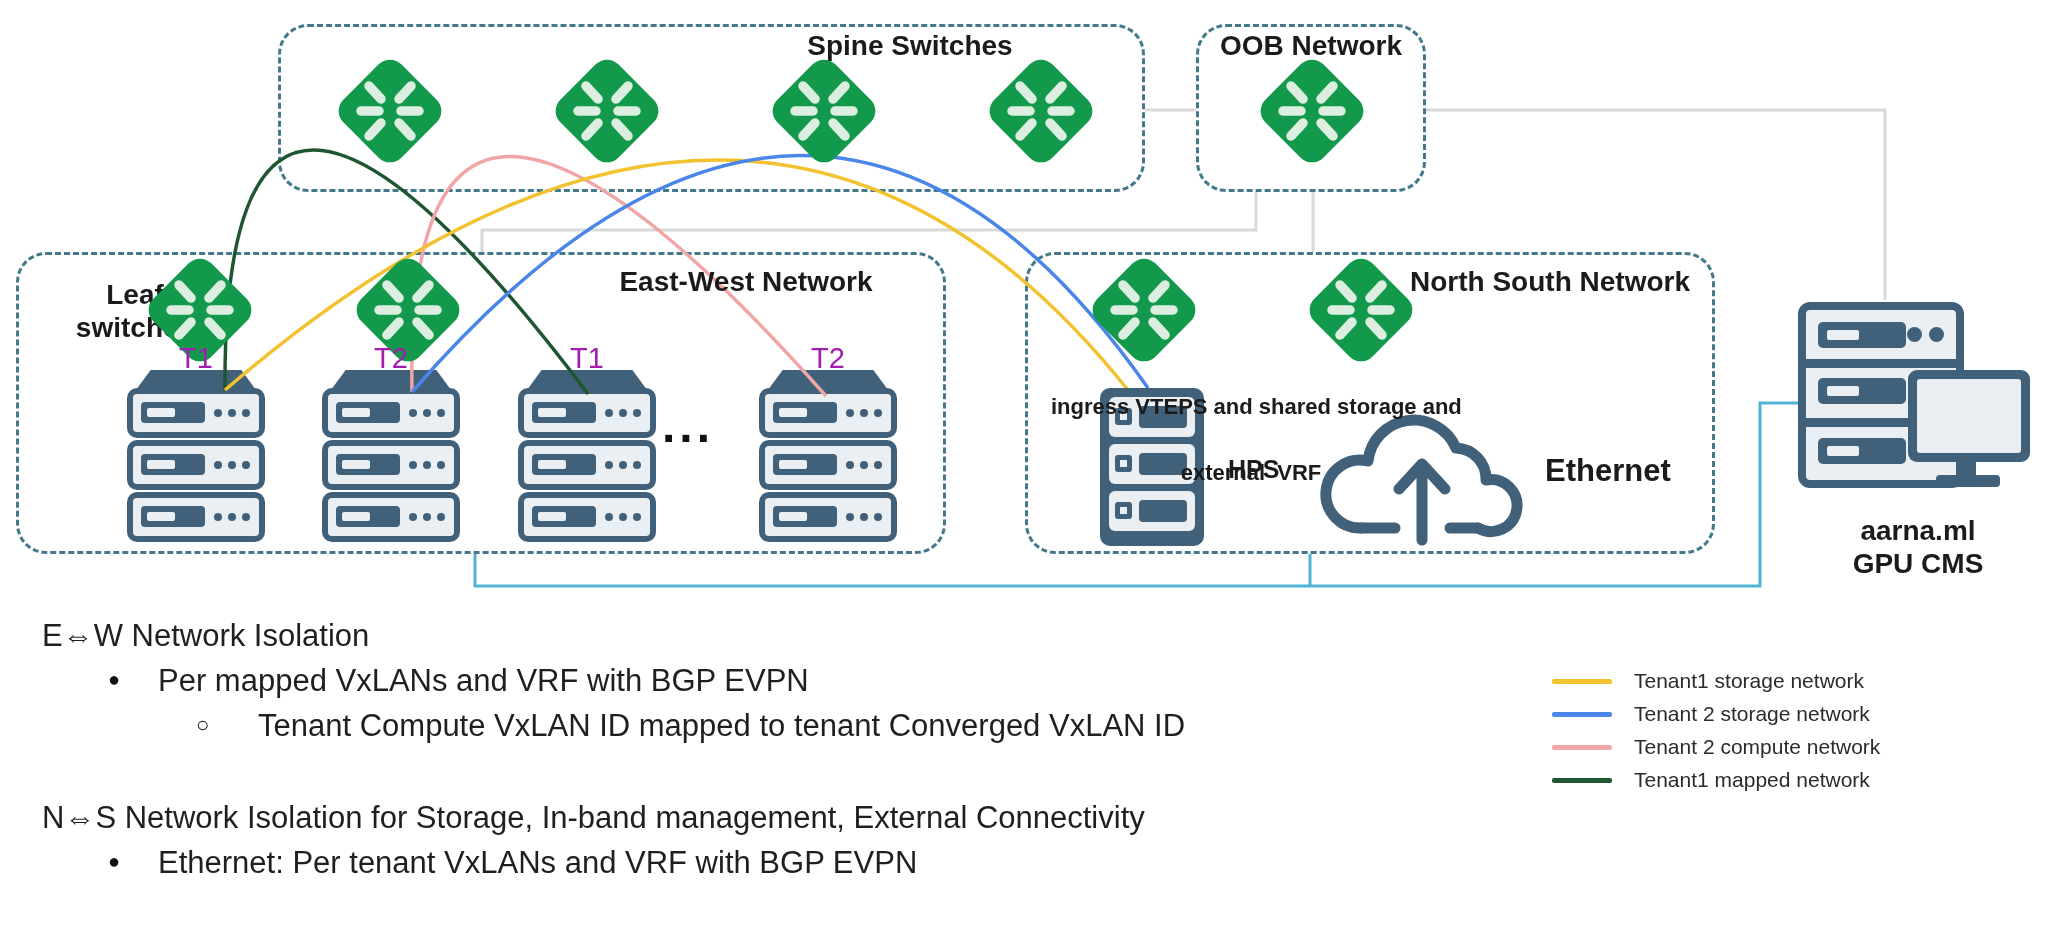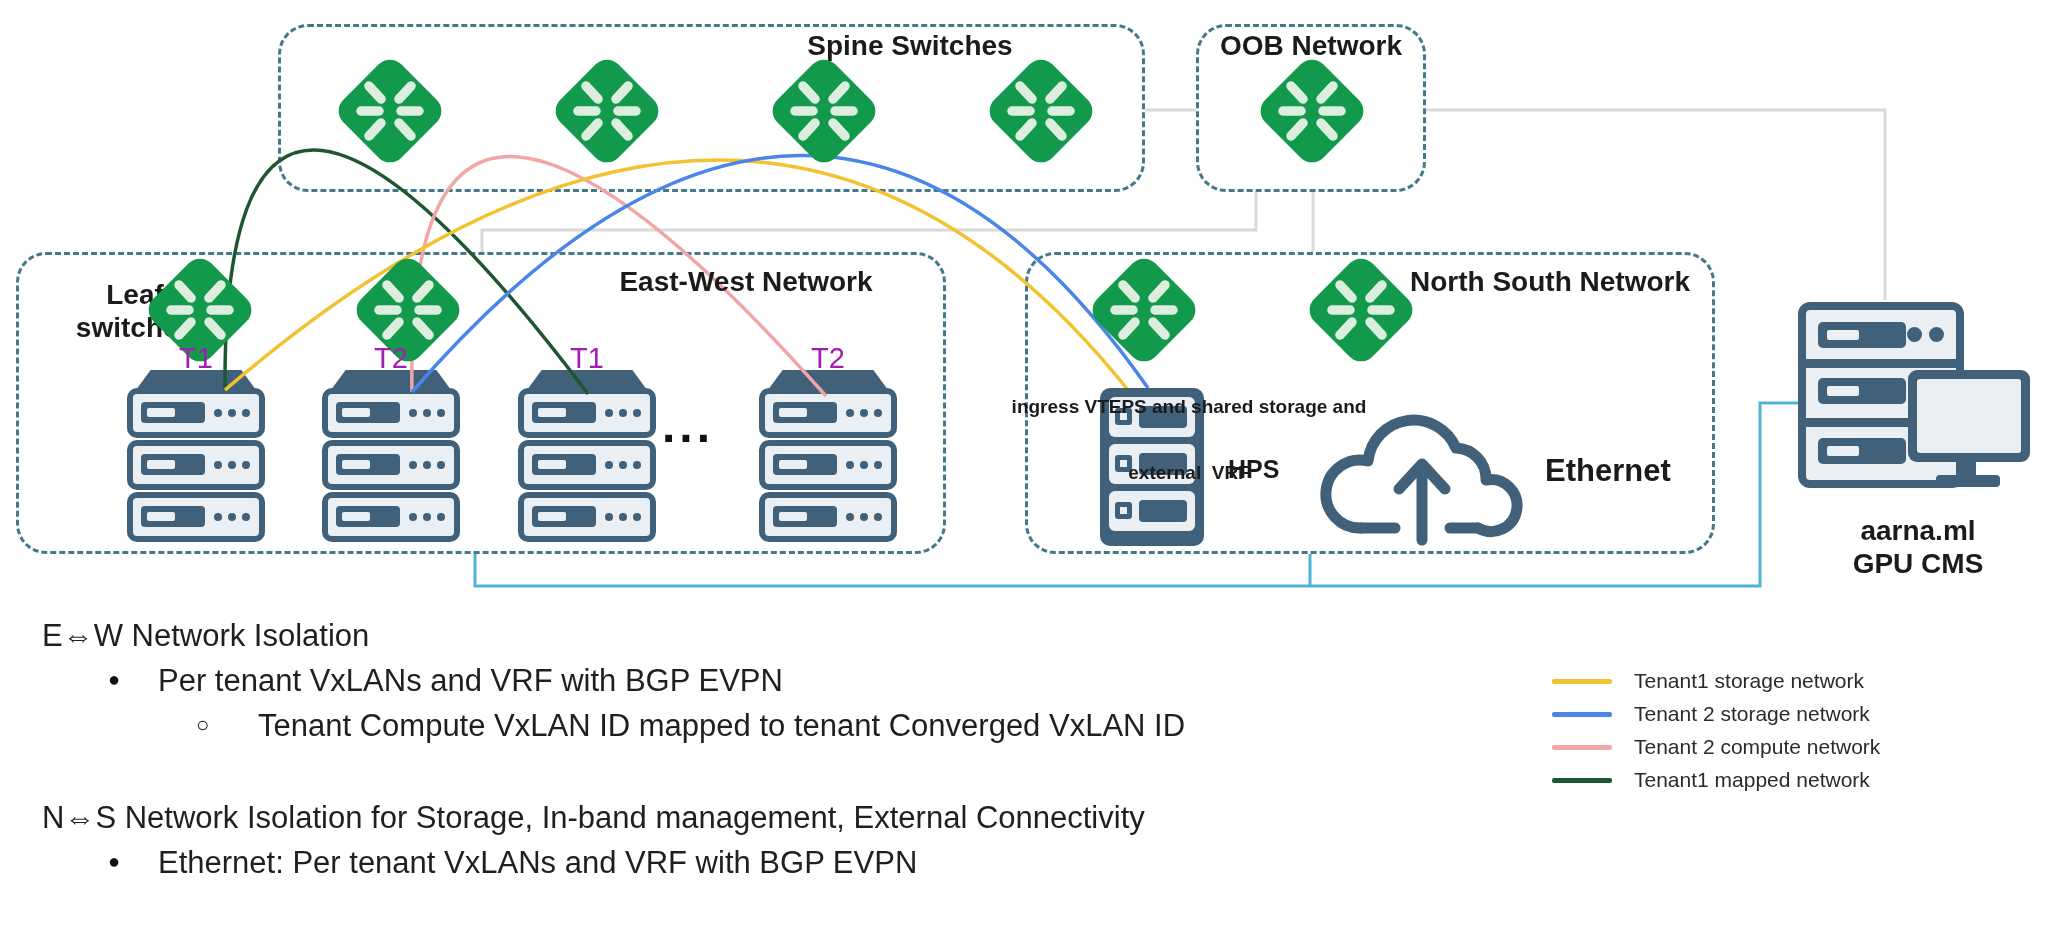--- a/index.html
+++ b/index.html
@@ -16,21 +16,21 @@
 
   .boxlabel { position:absolute; z-index:8; font-weight:700; color:#1b1b1b; font-size:28px; text-align:center; }
   #spine-label { left:740px; top:30px; width:340px; }
   #oob-label   { left:1196px; top:30px; width:230px; }
   #ew-label    { left:596px; top:266px; width:300px; }
   #ns-label    { left:1400px; top:266px; width:300px; }
   #leaf-label  { left:40px; top:278px; width:190px; line-height:33px; }
   #compute-label { left:342px; top:502px; width:300px; }
   #hps-label   { left:1228px; top:455px; width:120px; text-align:left; font-size:25px; }
   #gateway-label { left:1545px; top:453px; width:200px; text-align:left; font-size:31px; }
-  #vtep-note   { left:989px; top:352px; width:400px; font-size:19px; line-height:22px; white-space:pre; }
+  #vtep-note   { left:1051px; top:352px; width:400px; font-size:22px; line-height:22px; white-space:pre; }
   #cms-label   { left:1828px; top:514px; width:180px; line-height:33px; }
 
   .tenant-label { position:absolute; z-index:8; font-size:29px; color:#a21caf; width:80px; text-align:center; top:342px; }
   #tl1 { left:156px; } #tl2 { left:351px; } #tl3 { left:547px; } #tl4 { left:788px; }
 
   #ellipsis { position:absolute; left:662px; top:398px; z-index:8; font-size:48px; font-weight:700; letter-spacing:4px; color:#111; }
 
   
   .switch { position:absolute; width:126px; height:130px; z-index:8; }
   #sp1 { left:327px; top:46px; } #sp2 { left:544px; top:46px; }
@@ -348,20 +348,20 @@
     <div class="legend-swatch" style="background-color: rgb(240, 166, 166);"></div>
     <div class="legend-text">Tenant 2 compute network</div>
   </div>
   <div class="legend-row" id="lg4">
     <div class="legend-swatch" style="background-color: rgb(30, 86, 49);"></div>
     <div class="legend-text">Tenant1 mapped network</div>
   </div>
 
   <div class="note" id="n1">E⇔W Network Isolation</div>
   <div class="bullet-solid" id="n2b">●</div>
-  <div class="note" id="n2">Per tenant VxLANs and VRF with BGP EVPN</div>
+  <div class="note" id="n2">Per mapped VxLANs and VRF with BGP EVPN</div>
   <div class="bullet-open" id="n3b">○</div>
   <div class="note" id="n3">Tenant Compute VxLAN ID mapped to tenant Converged VxLAN ID</div>
   <div class="note" id="n4">N⇔S Network Isolation for Storage, In-band management, External Connectivity</div>
   <div class="bullet-solid" id="n5b">●</div>
   <div class="note" id="n5">Ethernet: Per tenant VxLANs and VRF with BGP EVPN</div>
 
 </div>
 
 </body></html>

